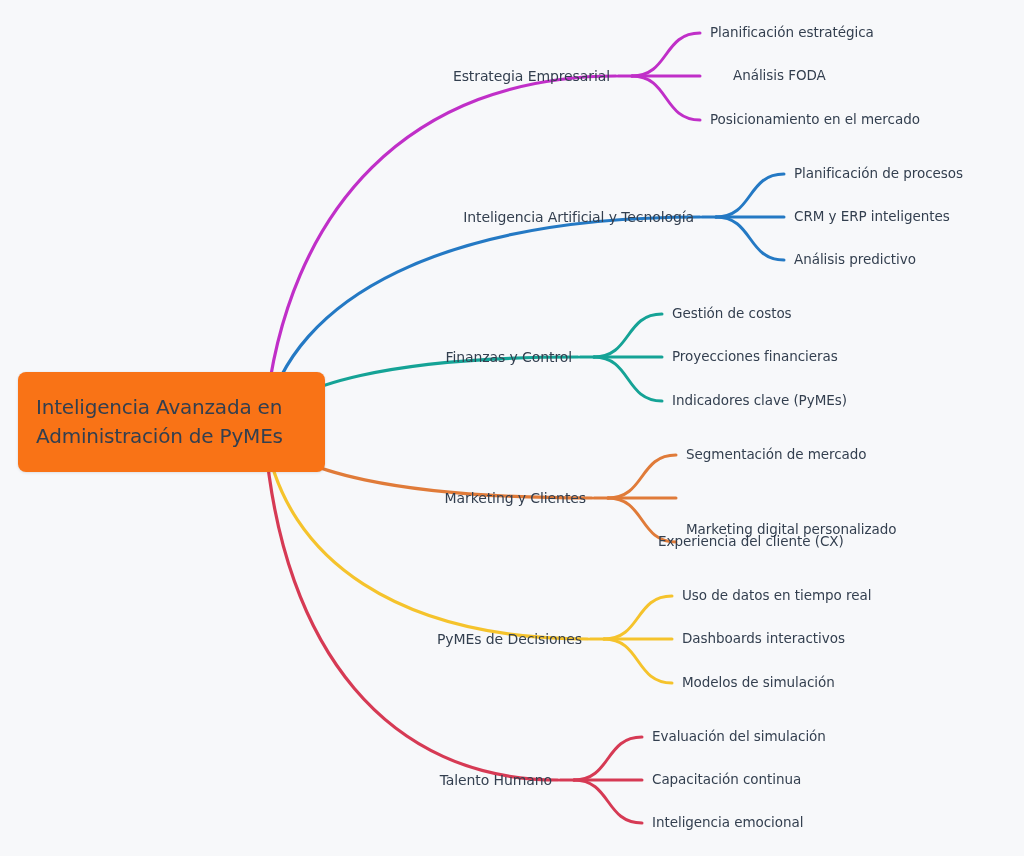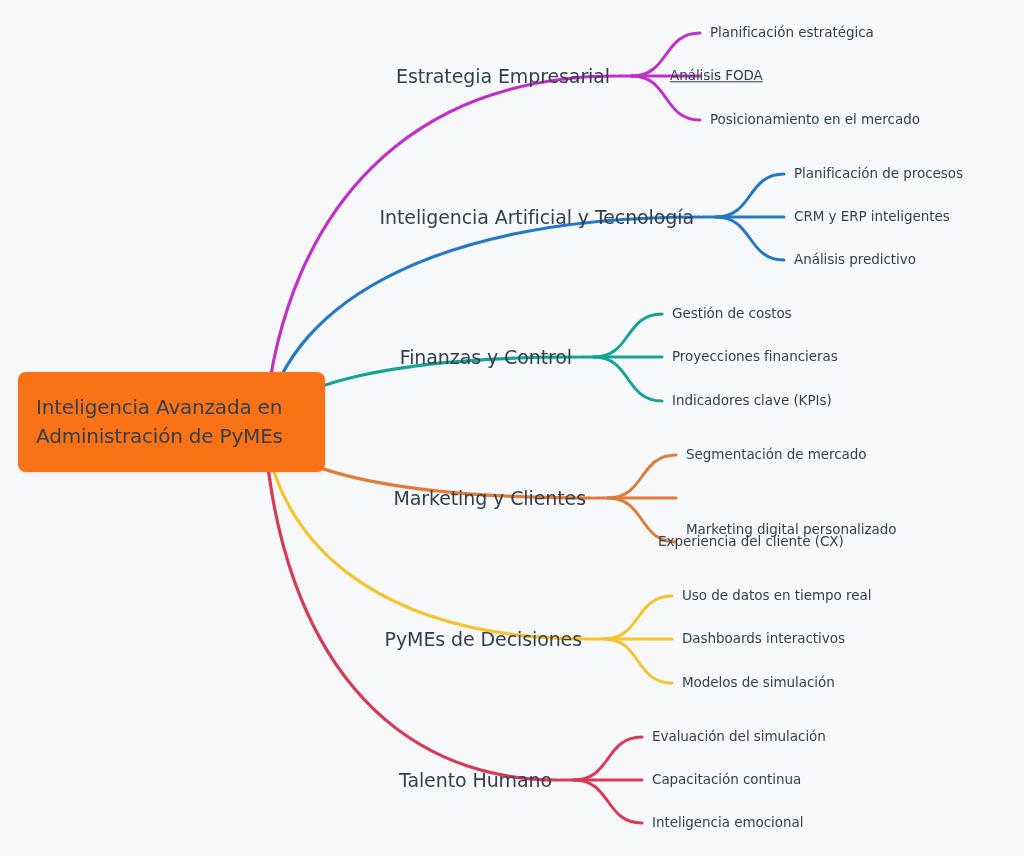--- a/index.html
+++ b/index.html
@@ -26,21 +26,21 @@
     width: 1024px;
     height: 856px;
   }
   .node-label {
     position: absolute;
     color: #333f4f;
     white-space: nowrap;
     line-height: 1;
   }
   .branch-label {
-    font-size: 19px;
+    font-size: 14px;
     transform: translate(-100%, -50%);
     letter-spacing: -0.1px;
   }
   .leaf-label {
     font-size: 13.5px;
     transform: translate(0, -50%);
     letter-spacing: -0.05px;
   }
   #root-node {
     position: absolute;
@@ -100,30 +100,30 @@
     </svg>
 
   <div id="root-node" style="left: 18px; top: 372px; width: 307px; height: 100px; background: #f97316;">
     <div id="root-node-text">Inteligencia Avanzada en
 Administración de PyMEs</div>
   </div>
 
   <div id="labels-layer">
       <div class="node-label branch-label" style="left: 610px; top: 76px;">Estrategia Empresarial</div>
       <div class="node-label leaf-label" style="left: 710px; top: 33px;">Planificación estratégica</div>
-      <div class="node-label leaf-label" style="left: 670px; top: 76px; text-decoration: underline;">Análisis FODA</div>
+      <div class="node-label leaf-label" style="left: 733px; top: 76px;">Análisis FODA</div>
       <div class="node-label leaf-label" style="left: 710px; top: 120px;">Posicionamiento en el mercado</div>
       <div class="node-label branch-label" style="left: 694px; top: 217px;">Inteligencia Artificial y Tecnología</div>
       <div class="node-label leaf-label" style="left: 794px; top: 174px;">Planificación de procesos</div>
       <div class="node-label leaf-label" style="left: 794px; top: 217px;">CRM y ERP inteligentes</div>
       <div class="node-label leaf-label" style="left: 794px; top: 260px;">Análisis predictivo</div>
       <div class="node-label branch-label" style="left: 572px; top: 357px;">Finanzas y Control</div>
       <div class="node-label leaf-label" style="left: 672px; top: 314px;">Gestión de costos</div>
       <div class="node-label leaf-label" style="left: 672px; top: 357px;">Proyecciones financieras</div>
-      <div class="node-label leaf-label" style="left: 672px; top: 401px;">Indicadores clave (KPIs)</div>
+      <div class="node-label leaf-label" style="left: 672px; top: 401px;">Indicadores clave (PyMEs)</div>
       <div class="node-label branch-label" style="left: 586px; top: 498px;">Marketing y Clientes</div>
       <div class="node-label leaf-label" style="left: 686px; top: 455px;">Segmentación de mercado</div>
       <div class="node-label leaf-label" style="left: 686px; top: 498px; margin-top: 32px;">Marketing digital personalizado</div>
       <div class="node-label leaf-label" style="left: 658px; top: 542px;">Experiencia del cliente (CX)</div>
       <div class="node-label branch-label" style="left: 582px; top: 639px;">PyMEs de Decisiones</div>
       <div class="node-label leaf-label" style="left: 682px; top: 596px;">Uso de datos en tiempo real</div>
       <div class="node-label leaf-label" style="left: 682px; top: 639px;">Dashboards interactivos</div>
       <div class="node-label leaf-label" style="left: 682px; top: 683px;">Modelos de simulación</div>
       <div class="node-label branch-label" style="left: 552px; top: 780px;">Talento Humano</div>
       <div class="node-label leaf-label" style="left: 652px; top: 737px;">Evaluación del simulación</div>

